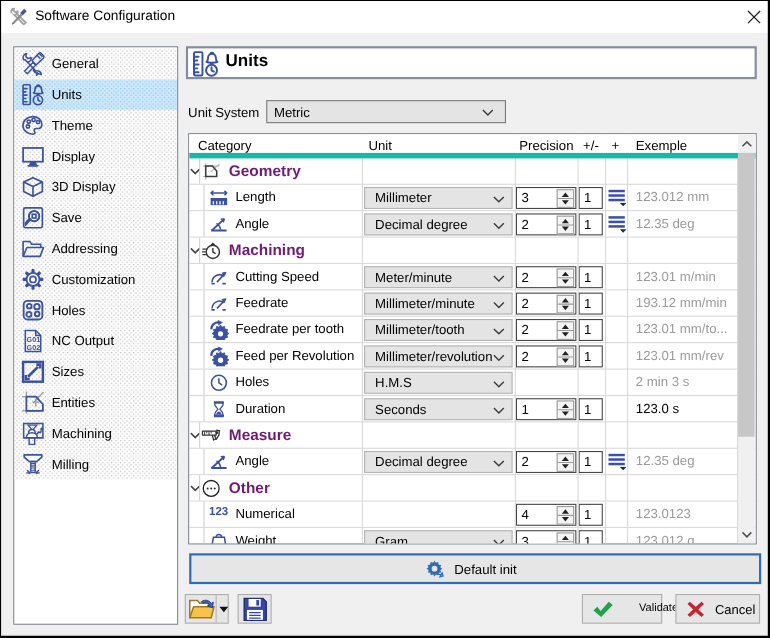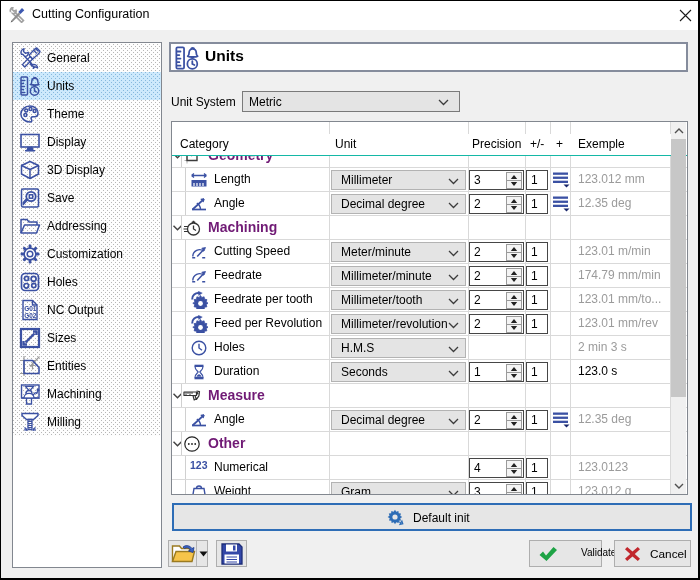--- a/index.html
+++ b/index.html
@@ -23,21 +23,21 @@
 .hdrbox .hic { position:absolute; left:3px; top:1px; }
 .hdrbox .htx { position:absolute; left:34px; top:3px; font-size:15.5px; font-weight:bold; color:#000; }
 
 .uslabel { position:absolute; left:171px; top:95px; font-size:12px; color:#000; }
 .uscombo { position:absolute; left:242px; top:91px; width:218px; height:21px; background:#e4e4e4;
   border:1px solid #7a7a7a; font-size:12px; line-height:20px; padding-left:6px; color:#000; }
 .uscombo .cv { position:absolute; right:10px; top:7px; }
 
 .table { position:absolute; left:171px; top:121px; width:517px; height:374px;
   background:#fff; border:1px solid #82878f; overflow:hidden; }
-.thead { position:absolute; left:0; top:12px; width:100%; height:22px; border-bottom:1px solid #14b8a6; background:#fff; z-index:3; }
+.thead { position:absolute; left:0; top:0; width:100%; height:22px; border-bottom:5px solid #14b8a6; background:#fff; z-index:3; }
 .thead span { position:absolute; top:0; line-height:20px; font-size:12px; color:#000; }
 .vline { position:absolute; top:0; bottom:0; width:1px; background:#d9d9d9; z-index:1; }
 .trow { position:absolute; left:0; width:100%; border-bottom:1px solid #d9d9d9; }
 .tchev { position:absolute; left:1px; top:9px; }
 .gvl { position:absolute; left:9px; top:0; bottom:0; width:1px; background:#d0d0d0; }
 .lvl { position:absolute; left:13px; top:0; bottom:0; width:1px; background:#d0d0d0; }
 .gicon { position:absolute; left:11px; top:3px; }
 .glabel { position:absolute; left:36px; top:0; line-height:22px; font-size:14px; font-weight:bold; color:#701a75; }
 .licon { position:absolute; left:18px; top:3px; }
 .llabel { position:absolute; left:42px; top:0; line-height:22px; font-size:12px; color:#000; }
@@ -82,21 +82,21 @@
 <div id="win">
   <div class="titlebar">
     <span class="tic">
         <svg width="16" height="16" viewBox="0 0 16 16">
 <path d="M1.6 4.8 C0.8 3 1.8 0.9 3.8 0.4 L3.3 2.6 4.8 4.1 7 3.4 C7.6 5.4 5.8 7 4 6.6 L12.6 15.3 14.4 13.5 5.6 4.9" fill="none" stroke="#a2a2a2" stroke-width="1.7"></path>
 <path d="M9.3 4.9 L13 1 15.3 3.2 11.5 7.1 Z" fill="#3c58b0"></path>
 <path d="M9.9 5.6 L2.6 13.2 l1.3 1.3 7.5-7.4 z" fill="#8d8d8d"></path>
 <path d="M2.6 13.2 l-0.9 2.2 2.2-0.9 z" fill="#555"></path>
 </svg>
       </span>
-    <span class="ttl">Cutting Configuration</span>
+    <span class="ttl">Software Configuration</span>
     <span class="cls">
         <svg width="13" height="13" viewBox="0 0 13 13">
 <path d="M1 1 L12 12 M12 1 L1 12" stroke="#1a1a1a" stroke-width="1.1" fill="none"></path>
 </svg>
       </span>
   </div>
   <div class="sidebar">
 <svg width="0" height="0" style="position:absolute">
         <defs>
 <pattern id="dotw" width="4" height="4" patternUnits="userSpaceOnUse">
@@ -536,21 +536,21 @@
             </svg>
           </span></span>
 <span class="spin" style="left:297px;width:55px">2<span class="spinbtns">
             <svg width="16" height="17" viewBox="0 0 16 17">
               <path d="M8 3 L11.2 7 H4.8 Z" fill="#222"></path>
               <path d="M8 14 L4.8 10 H11.2 Z" fill="#222"></path>
               <path d="M1 8.5 h14" stroke="#999" stroke-width="1"></path>
             </svg>
           </span></span>
 <span class="pmbox" style="left:354px;width:22px">1</span>
-<span class="ex">174.79 mm/min</span>
+<span class="ex">193.12 mm/min</span>
 </div>
 <div class="trow" style="top:166px;height:24px">
 <span class="lvl"></span>
 <span class="licon">
           <svg width="18" height="18" viewBox="0 0 18 18">
             <g fill="#3b51a3" stroke="#3b51a3">
 <path d="M10.5 4.5 l1.3 2 2.3-.7 .4 2.4 2.4 .4 -.7 2.3 2 1.3 -2 1.3 .7 2.3 -2.4 .4 -.4 2.4 -2.3-.7 -1.3 2 -1.3-2 -2.3 .7 -.4-2.4 -2.4-.4 .7-2.3 -2-1.3 2-1.3 -.7-2.3 2.4-.4 .4-2.4 2.3 .7 Z" stroke-width="0.8"></path>
 <circle cx="10.5" cy="12.5" r="2.4" fill="#fff" stroke="none"></circle>
 <path d="M2.2 8.5 C1.8 4.5 5.5 1.5 9.5 2.2" fill="none" stroke-width="2"></path>
 <path d="M8.3 0.2 l4 1.9 -3.6 2.5 z" stroke-width="0.4"></path>

